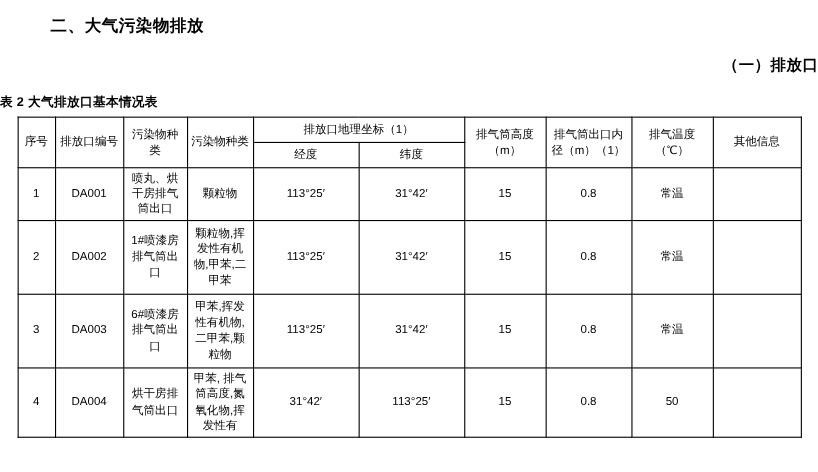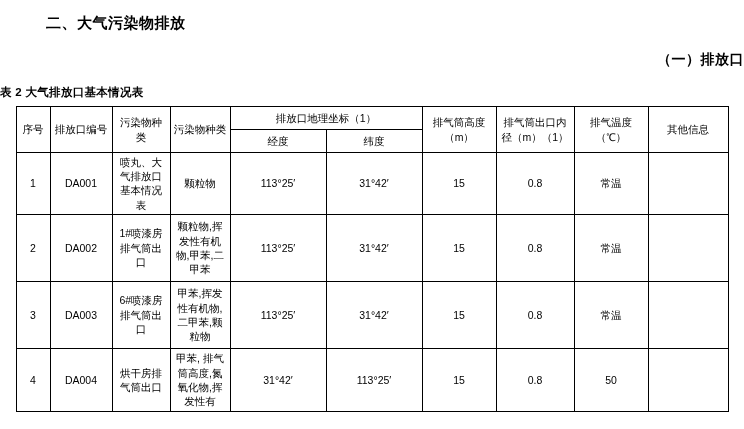--- a/index.html
+++ b/index.html
@@ -122,21 +122,21 @@
       </tr>
       <tr>
         <th>经度</th>
         <th>纬度</th>
       </tr>
     </thead>
     <tbody>
       <tr class="row-1">
         <td>1</td>
         <td>DA001</td>
-        <td>喷丸、大气排放口基本情况表</td>
+        <td>喷丸、烘干房排气筒出口</td>
         <td>颗粒物</td>
         <td class="nowrap">113°25′</td>
         <td class="nowrap">31°42′</td>
         <td>15</td>
         <td>0.8</td>
         <td>常温</td>
         <td></td>
       </tr>
       <tr class="row-2">
         <td>2</td>

